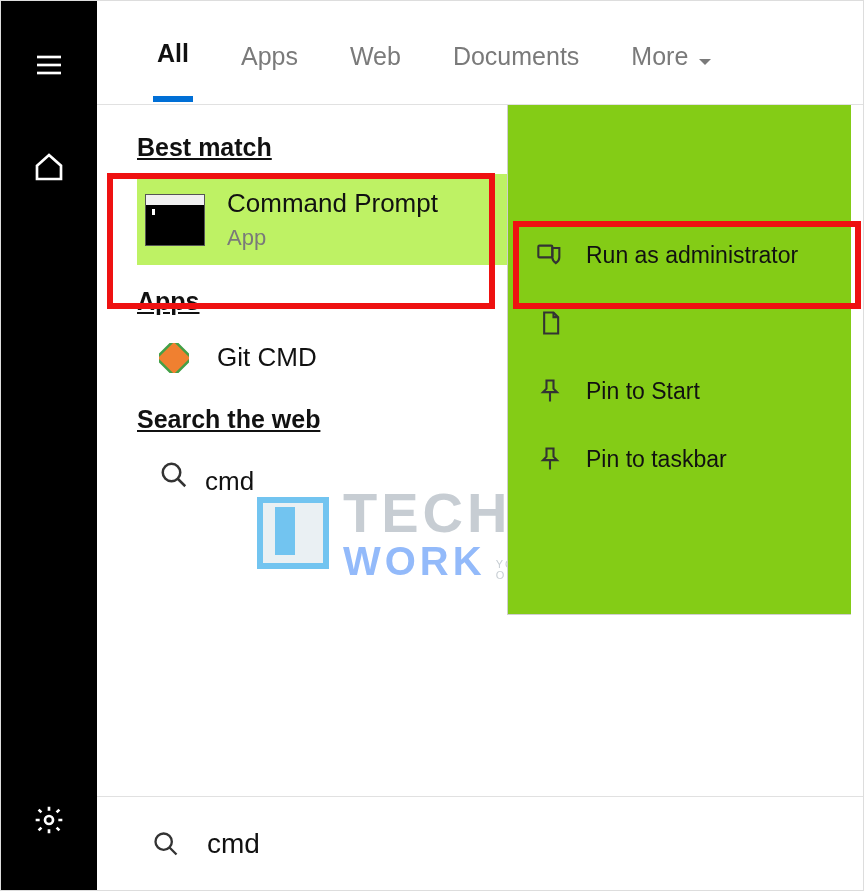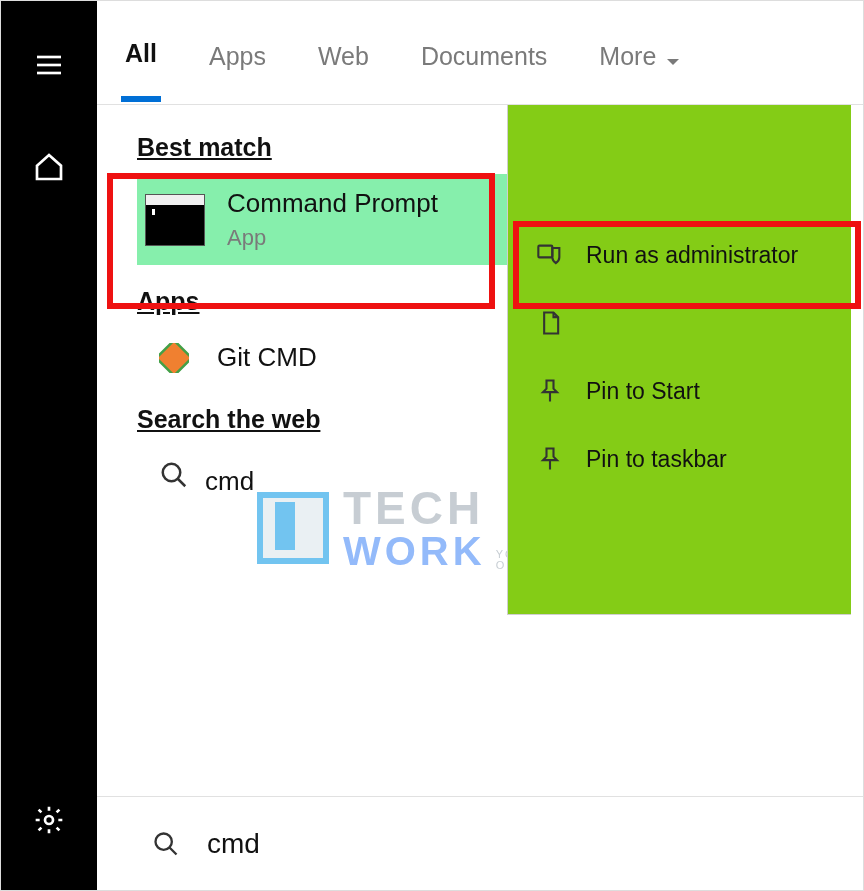--- a/index.html
+++ b/index.html
@@ -39,21 +39,21 @@
   .main {
     flex: 1;
     display: flex;
     flex-direction: column;
     position: relative;
   }
   .tabs {
     display: flex;
     align-items: center;
     gap: 44px;
-    padding: 24px 40px 0 24px;
+    padding: 24px 40px 0 56px;
     border-bottom: 1px solid #e1e1e1;
     height: 104px;
   }
   .tab {
     font-size: 25px;
     color: #7a7a7a;
     padding: 12px 4px 28px 4px;
     position: relative;
     cursor: pointer;
     white-space: nowrap;
@@ -78,21 +78,21 @@
     text-decoration: underline;
   }
   .result-item {
     display: flex;
     align-items: center;
     padding: 14px 8px 14px 8px;
     gap: 22px;
     position: relative;
   }
   .result-item.selected {
-    background: #86efac;
+    background: #bef264;
   }
   .cmd-icon {
     width: 60px; height: 52px;
     border: 1px solid #555;
     background: linear-gradient(to bottom, #f0f0f0 0 10px, #000 10px);
     position: relative;
     flex-shrink: 0;
   }
   .cmd-icon::after {
     content: "";
@@ -172,21 +172,21 @@
     width: 72px; height: 72px;
     border:6px solid #0094e4;
     background:#d9e4eb;
     position:relative;
   }
   .watermark .logo-box::after{
     content:""; position:absolute; left:12px; bottom:8px;
     width:20px; height:48px; background:#0094e4;
   }
   .watermark .wtxt { display:flex; flex-direction:column; line-height:1; }
-  .watermark .wtxt .big { font-size:46px; font-weight:700; letter-spacing:4px; }
+  .watermark .wtxt .big { font-size:56px; font-weight:700; letter-spacing:4px; }
   .watermark .wtxt .small { font-size:40px; font-weight:700; letter-spacing:4px; color:#3b82f6;}
   .watermark .tag { font-size:11px; letter-spacing:2px; color:#9aa6b0; }
 </style>
 </head>
 <body>
 
 <div class="shell">
   <div class="sidebar">
     <div class="sidebar-btn">
       <svg viewBox="0 0 24 24">

